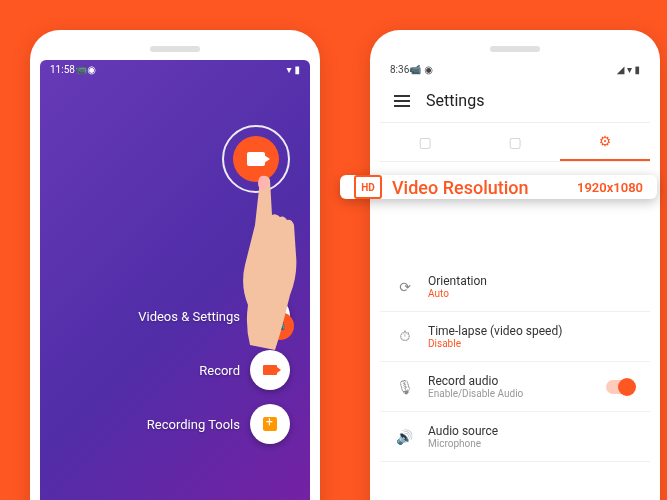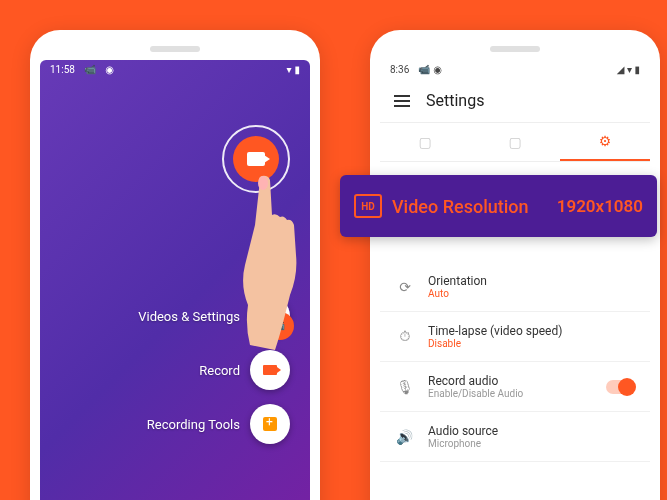--- a/index.html
+++ b/index.html
@@ -6,21 +6,21 @@
 body{width:667px;height:500px;background:#ff5722;overflow:hidden;position:relative}
 .phone{position:absolute;background:#fff;border-radius:30px;padding:12px 10px;box-shadow:0 4px 20px rgba(0,0,0,.15)}
 .phone1{left:30px;top:30px;width:290px;height:560px}
 .phone2{left:370px;top:30px;width:290px;height:560px}
 .speaker{width:50px;height:6px;background:#e0e0e0;border-radius:3px;margin:4px auto 8px}
 .screen{width:100%;height:calc(100% - 22px);border-radius:6px;overflow:hidden;position:relative}
 
 
 .screen1{background:linear-gradient(135deg,#673ab7 0%,#512da8 50%,#7b1fa2 100%)}
 .status-bar{display:flex;justify-content:space-between;align-items:center;padding:4px 10px;font-size:10px;color:#fff}
-.status-left{display:flex;gap:9px;align-items:flex-end}
+.status-left{display:flex;gap:0;align-items:flex-end}
 .status-right{display:flex;gap:3px;align-items:center}
 .record-btn{position:absolute;top:65px;right:20px;width:68px;height:68px;border-radius:50%;border:2px solid rgba(255,255,255,.9);display:flex;align-items:center;justify-content:center}
 .record-inner{width:46px;height:46px;border-radius:50%;background:#ff5722;display:flex;align-items:center;justify-content:center}
 .cam-icon{width:18px;height:14px;background:#fff;border-radius:2px;position:relative}
 .cam-icon:before{content:'';position:absolute;right:-5px;top:3px;border-left:6px solid #fff;border-top:4px solid transparent;border-bottom:4px solid transparent}
 .hand{position:absolute;top:115px;right:-5px;width:95px;height:180px;z-index:10;pointer-events:none}
 .fab-menu{position:absolute;right:20px;bottom:130px;display:flex;flex-direction:column;gap:14px;align-items:flex-end}
 .fab-row{display:flex;align-items:center;gap:10px}
 .fab-label{color:#fff;font-size:13px;text-shadow:0 1px 2px rgba(0,0,0,.3)}
 .fab{width:40px;height:40px;border-radius:50%;background:#fff;display:flex;align-items:center;justify-content:center;box-shadow:0 2px 6px rgba(0,0,0,.3)}
@@ -31,24 +31,24 @@
 .screen2{background:#fff}
 .status-bar2{display:flex;justify-content:space-between;padding:4px 10px;font-size:10px;color:#444}
 .header{display:flex;align-items:center;gap:16px;padding:12px 14px;border-bottom:1px solid #eee}
 .burger{display:flex;flex-direction:column;gap:3px}
 .burger span{width:16px;height:2px;background:#333}
 .title{font-size:16px;color:#222}
 .tabs{display:flex;border-bottom:1px solid #eee}
 .tab{flex:1;padding:10px;display:flex;align-items:center;justify-content:center;color:#ccc;font-size:14px}
 .tab.active{border-bottom:2px solid #ff5722;color:#ff5722}
 .cards{position:absolute;top:175px;left:340px;right:10px;z-index:20;display:flex;flex-direction:column;gap:8px}
-.card{background:#4c1d95;border-radius:6px;padding:19px 14px;display:flex;align-items:center;gap:10px;box-shadow:0 3px 12px rgba(0,0,0,.25)}
+.card{background:#ffffff;border-radius:6px;padding:0 14px;display:flex;align-items:center;gap:10px;box-shadow:0 3px 12px rgba(0,0,0,.25)}
 .card-icon{width:28px;height:24px;border:2px solid #ff5722;border-radius:3px;display:flex;align-items:center;justify-content:center;font-size:10px;font-weight:700;color:#ff5722;flex-shrink:0}
 .card-label{color:#ff5722;font-size:18px;font-weight:500;flex:1}
-.card-value{color:#ff5722;font-size:17px;font-weight:600}
+.card-value{color:#ff5722;font-size:13px;font-weight:600}
 .settings-list{margin-top:100px}
 .setting-row{display:flex;align-items:center;gap:14px;padding:12px 16px;border-bottom:1px solid #f0f0f0}
 .setting-icon{width:18px;color:#888;font-size:14px;text-align:center}
 .setting-text{flex:1}
 .setting-label{font-size:12px;color:#333}
 .setting-sub{font-size:10px;color:#ff5722}
 .setting-sub.gray{color:#999}
 .toggle{width:28px;height:14px;background:#ffccbc;border-radius:7px;position:relative}
 .toggle:after{content:'';position:absolute;right:-2px;top:-2px;width:18px;height:18px;background:#ff5722;border-radius:50%}
 

